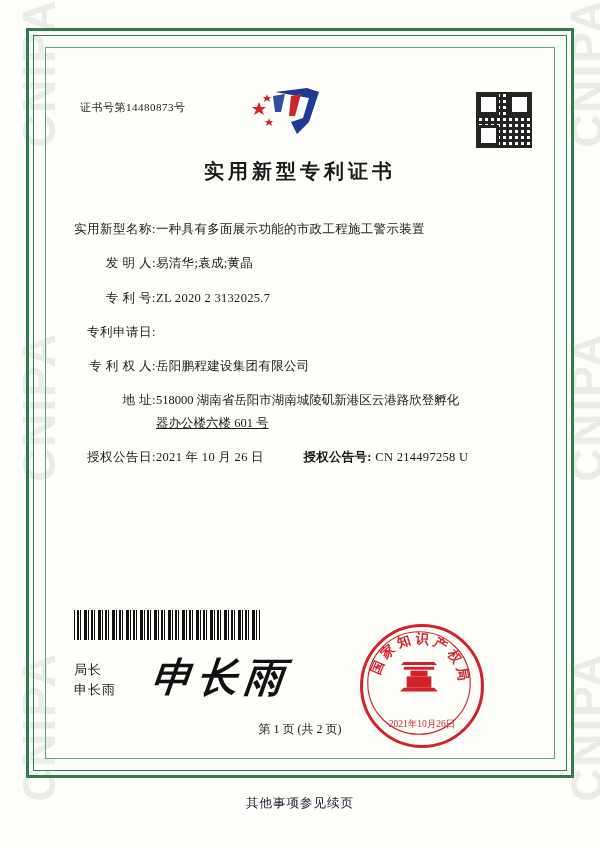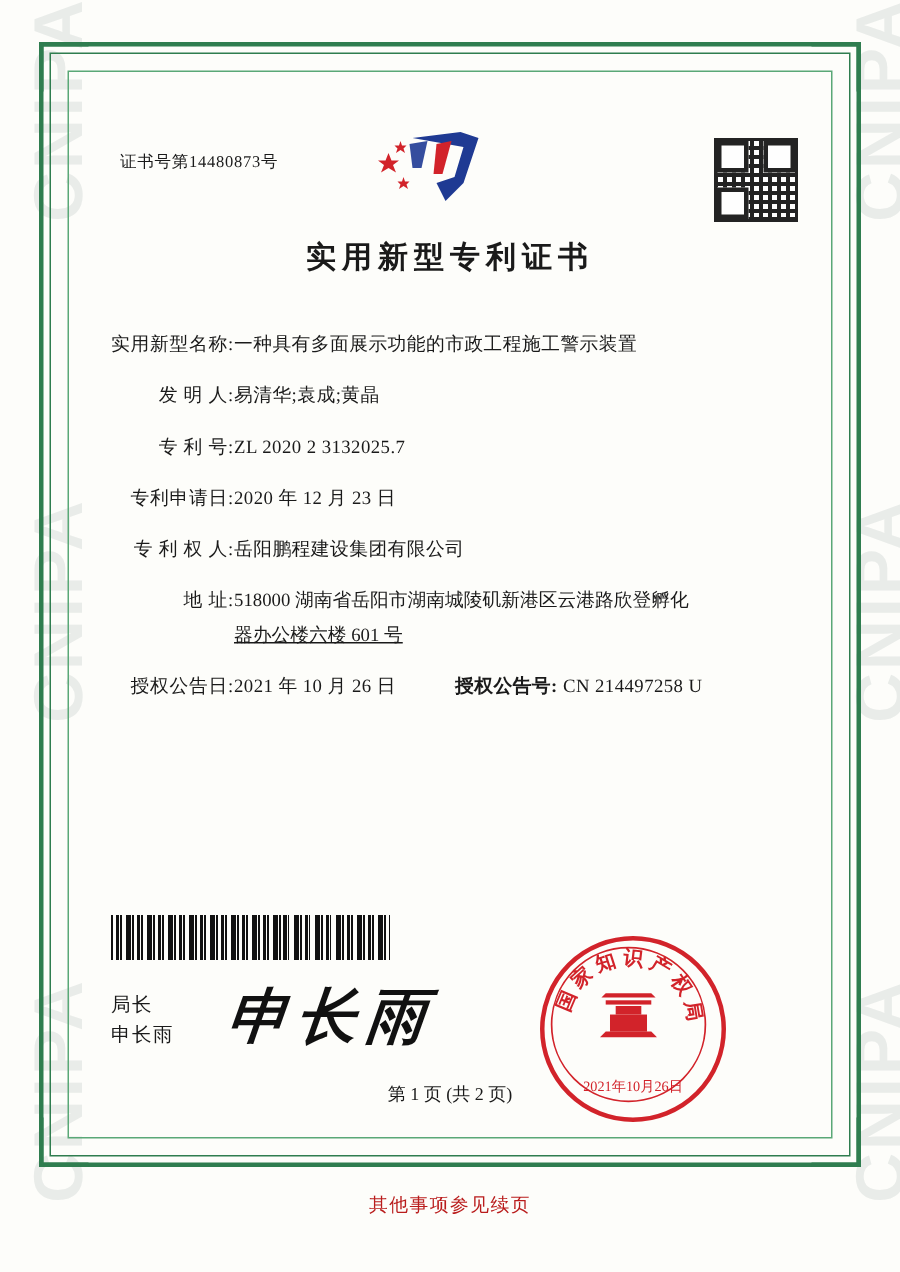--- a/index.html
+++ b/index.html
@@ -238,21 +238,21 @@
     font-size: 12px;
   }
 
   .footer-note {
     position: absolute;
     left: 0; right: 0;
     bottom: 36px;
     text-align: center;
     font-size: 12.5px;
     letter-spacing: 1px;
-    color: #b91c1c;
+    color: #0f172a;
   }
 </style>
 </head>
 <body>
 
 <div class="page">
 
   <div class="watermark wm-tl">CNIPA</div>
   <div class="watermark wm-tr">CNIPA</div>
   <div class="watermark wm-ml">CNIPA</div>
@@ -303,21 +303,20 @@
         <div class="f-value">易清华;袁成;黄晶</div>
       </div>
 
       <div class="field-row">
         <div class="f-label">专 利 号:</div>
         <div class="f-value">ZL 2020 2 3132025.7</div>
       </div>
 
       <div class="field-row">
         <div class="f-label">专利申请日:</div>
-        <div class="f-value">2020 年 12 月 23 日</div>
       </div>
 
       <div class="field-row">
         <div class="f-label">专 利 权 人:</div>
         <div class="f-value">岳阳鹏程建设集团有限公司</div>
       </div>
 
       <div class="field-row">
         <div class="f-label">地 址:</div>
         <div class="addr-wrap">

